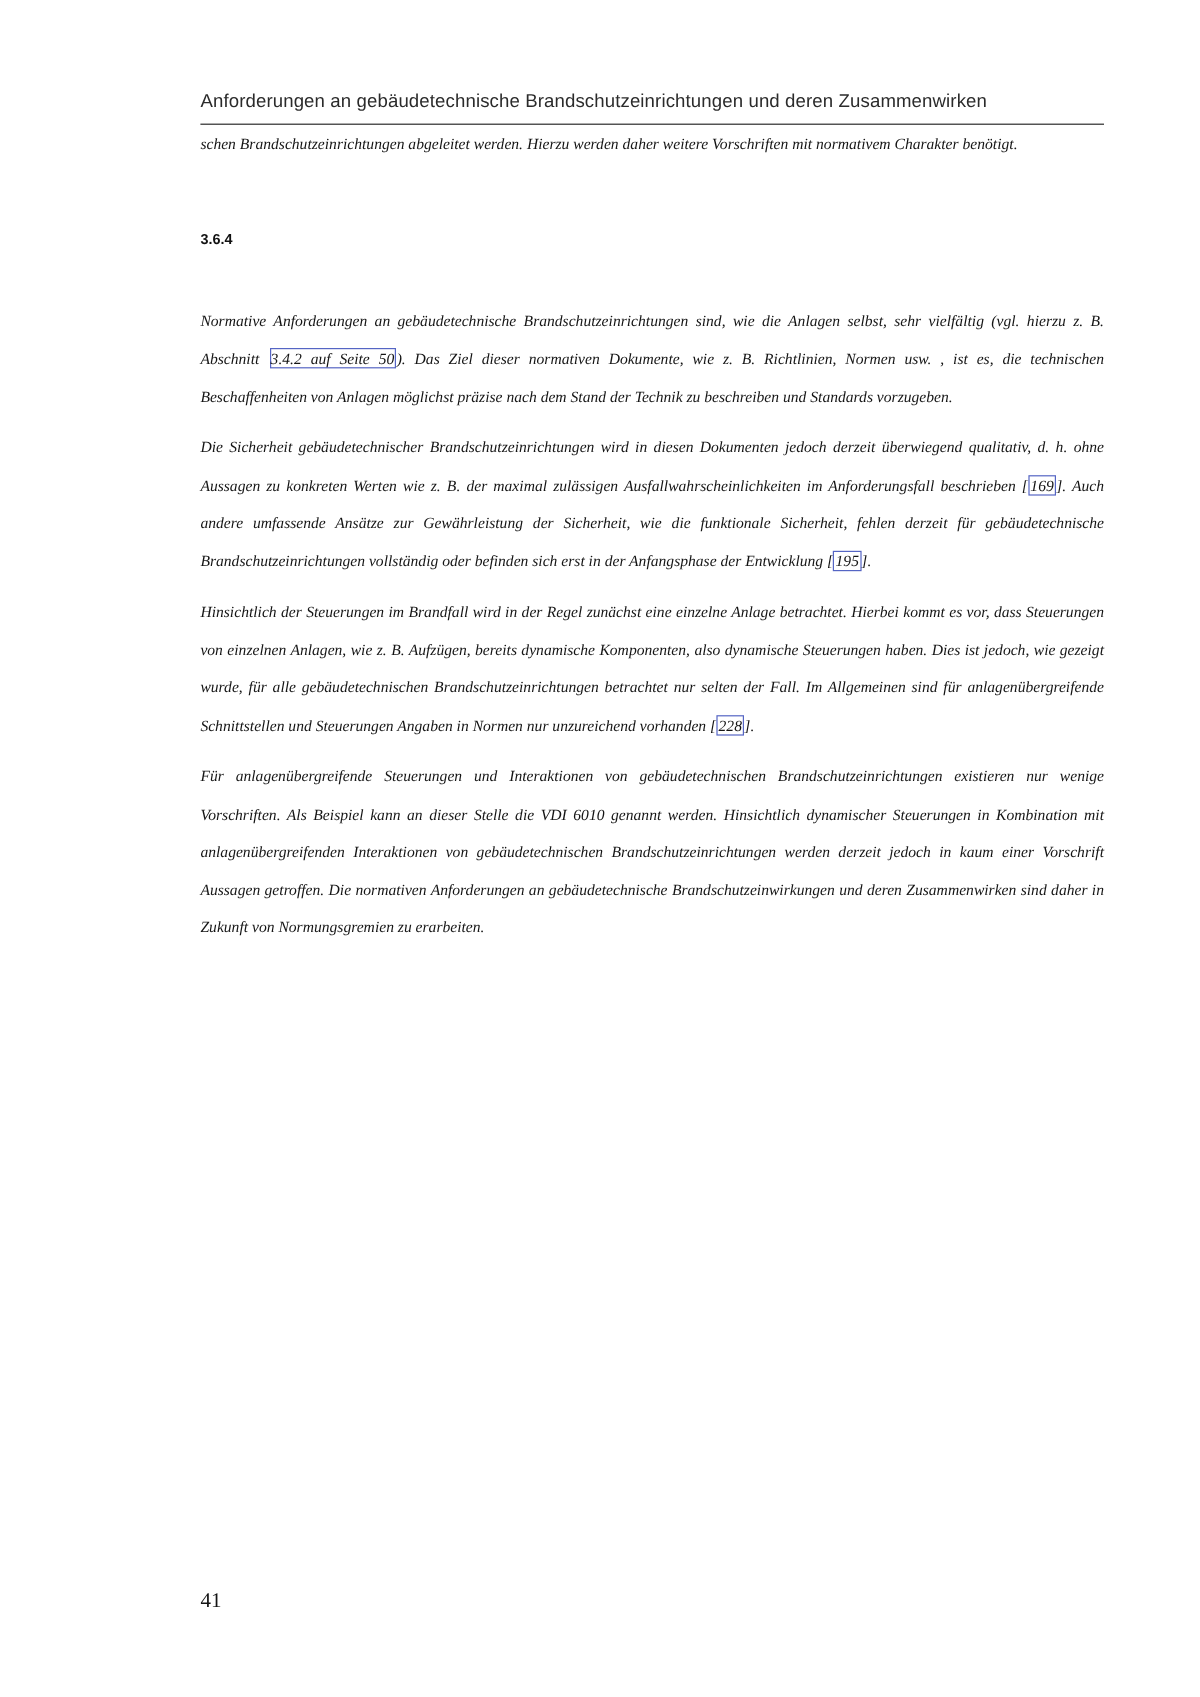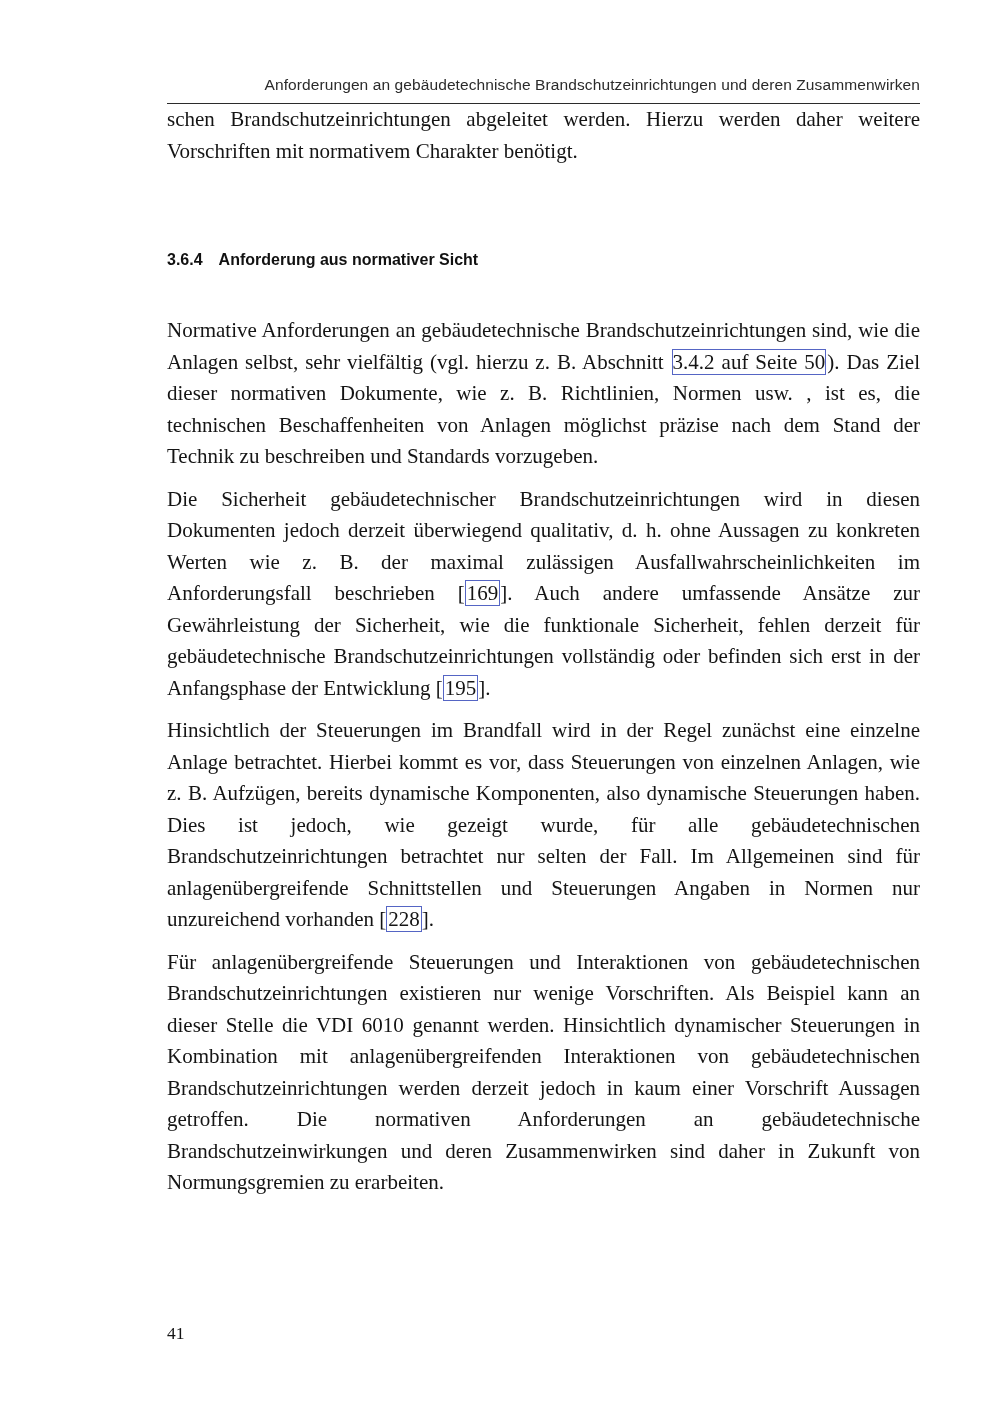--- a/index.html
+++ b/index.html
@@ -15,45 +15,46 @@
     box-sizing: border-box;
     padding: 0 80px 0 167px;
     font-family: "Liberation Serif", serif;
     color: #141414;
     overflow: hidden;
   }
   .running-header {
     padding-top: 76px;
   }
   .running-header-title {
-    text-align: right;
+    text-align: left;
     font-family: "Liberation Sans", sans-serif;
     font-size: 15.5px;
     letter-spacing: 0.1px;
     color: #2b2b2b;
     padding-bottom: 9px;
     border-bottom: 1px solid #2b2b2b;
   }
   .intro-para {
     margin-top: 40px;
   }
   .body-para {
-    font-size: 21px;
+    font-size: 13px;
     line-height: 31.5px;
     text-align: justify;
     margin: 0 0 11px 0;
     hyphens: auto;
+    font-style: italic;
     -webkit-hyphens: auto;
   }
   .section-heading {
     font-family: "Liberation Sans", sans-serif;
     font-weight: bold;
-    font-size: 16px;
+    font-size: 12px;
     color: #111111;
-    margin-top: 84px;
+    margin-top: 56px;
     margin-bottom: 46px;
     display: flex;
     align-items: baseline;
   }
   .section-number {
     margin-right: 16px;
   }
   .ref-box {
     border: 1.4px solid #5565c4;
     padding: 0 0;
@@ -84,21 +85,20 @@
 <div class="page">
 
   <div class="running-header">
     <div class="running-header-title">Anforderungen an gebäudetechnische Brandschutzeinrichtungen und deren Zusammenwirken</div>
   </div>
 
   <p class="body-para intro-para"><span>schen Brandschutzeinrichtungen abgeleitet werden. Hierzu werden daher weitere Vorschriften mit normativem Charakter benötigt.</span></p>
 
   <h2 class="section-heading">
     <span class="section-number">3.6.4</span>
-    <span class="section-title">Anforderung aus normativer Sicht</span>
   </h2>
 
   <p class="body-para"><span>Normative Anforderungen an gebäudetechnische Brandschutzeinrichtungen sind, wie die Anlagen selbst, sehr vielfältig (vgl. hierzu z. B. Abschnitt </span><span class="ref-box">3.4.2 auf Seite 50</span><span>). Das Ziel dieser normativen Dokumente, wie z. B. Richtlinien, Normen usw. , ist es, die technischen Beschaffenheiten von Anlagen möglichst präzise nach dem Stand der Technik zu beschreiben und Standards vorzugeben.</span></p>
 
   <p class="body-para"><span>Die Sicherheit gebäudetechnischer Brandschutzeinrichtungen wird in diesen Dokumenten jedoch derzeit überwiegend qualitativ, d. h. ohne Aussagen zu konkreten Werten wie z. B. der maximal zulässigen Ausfallwahrscheinlichkeiten im Anforderungsfall beschrieben [</span><span class="cite-box">169</span><span>]. Auch andere umfassende Ansätze zur Gewährleistung der Sicherheit, wie die funktionale Sicherheit, fehlen derzeit für gebäudetechnische Brandschutzeinrichtungen vollständig oder befinden sich erst in der Anfangsphase der Entwicklung [</span><span class="cite-box">195</span><span>].</span></p>
 
   <p class="body-para"><span>Hinsichtlich der Steuerungen im Brandfall wird in der Regel zunächst eine einzelne Anlage betrachtet. Hierbei kommt es vor, dass Steuerungen von einzelnen Anlagen, wie z. B. Aufzügen, bereits dynamische Komponenten, also dynamische Steuerungen haben. Dies ist jedoch, wie gezeigt wurde, für alle gebäudetechnischen Brandschutzeinrichtungen betrachtet nur selten der Fall. Im Allgemeinen sind für anlagenübergreifende Schnittstellen und Steuerungen Angaben in Normen nur unzureichend vorhanden [</span><span class="cite-box">228</span><span>].</span></p>
 
   <p class="body-para"><span>Für anlagenübergreifende Steuerungen und Interaktionen von gebäudetechnischen Brandschutzeinrichtungen existieren nur wenige Vorschriften. Als Beispiel kann an dieser Stelle die VDI 6010 genannt werden. Hinsichtlich dynamischer Steuerungen in Kombination mit anlagenübergreifenden Interaktionen von gebäudetechnischen Brandschutzeinrichtungen werden derzeit jedoch in kaum einer Vorschrift Aussagen getroffen. Die normativen Anforderungen an gebäudetechnische Brandschutzeinwirkungen und deren Zusammenwirken sind daher in Zukunft von Normungsgremien zu erarbeiten.</span></p>
 

